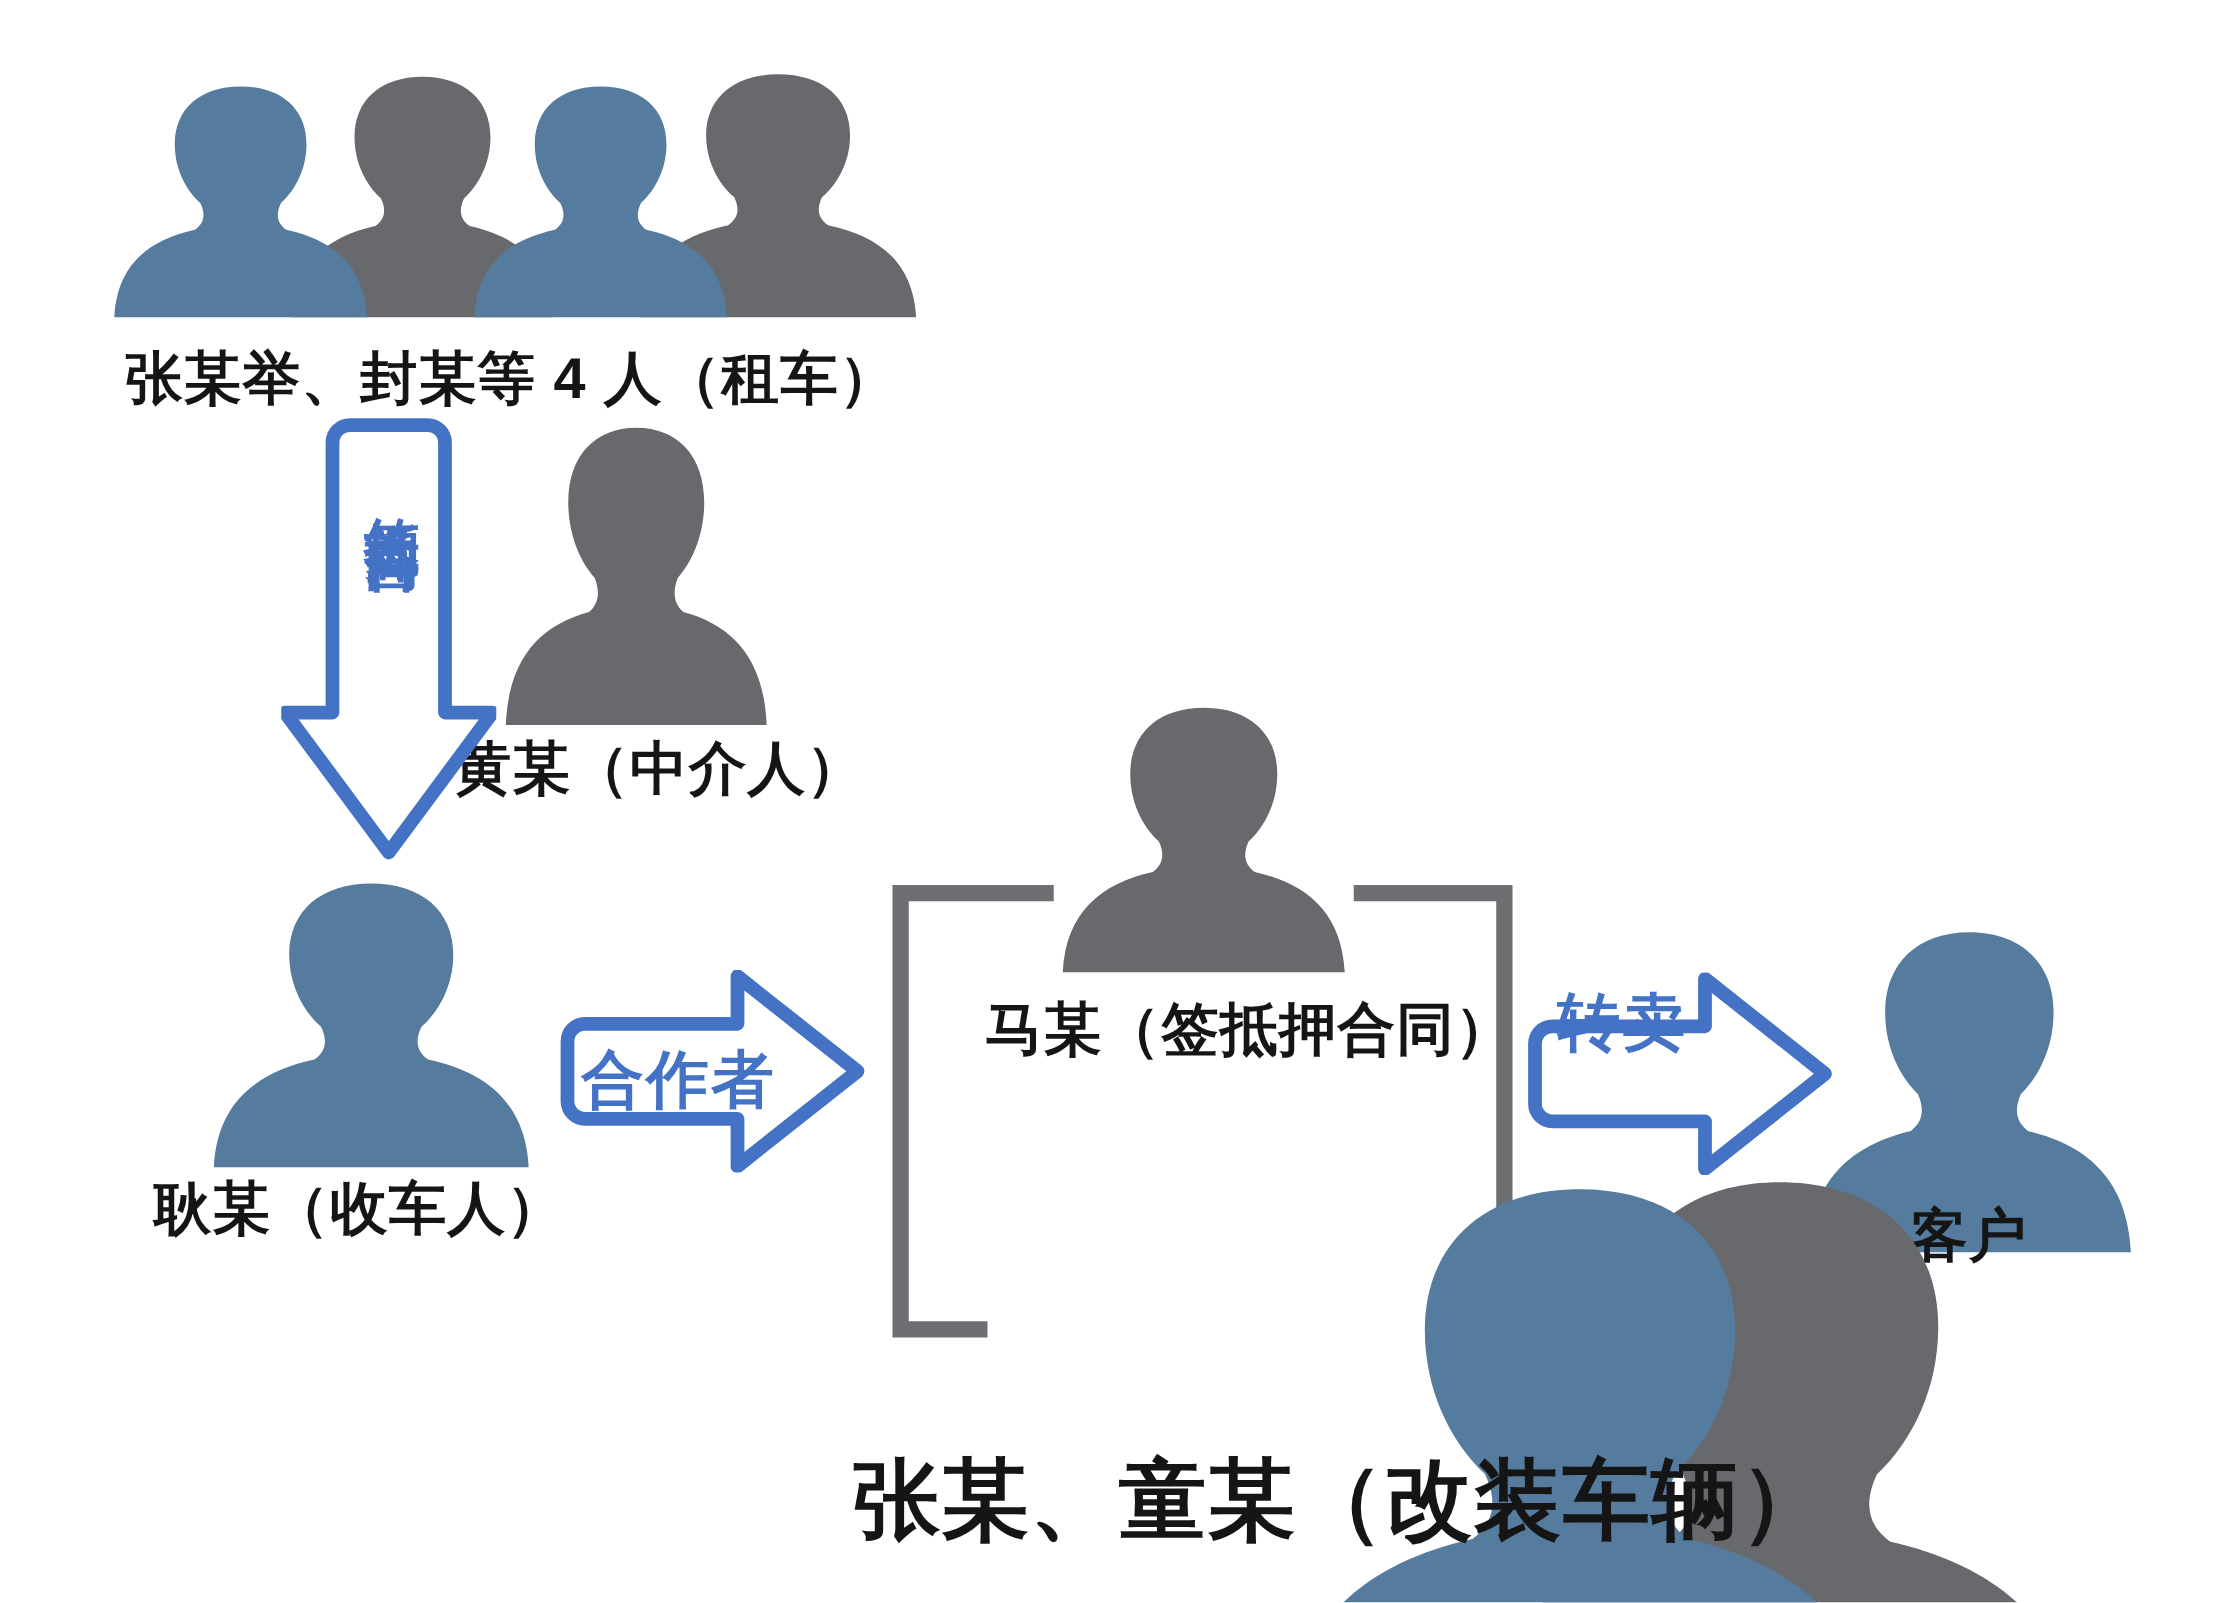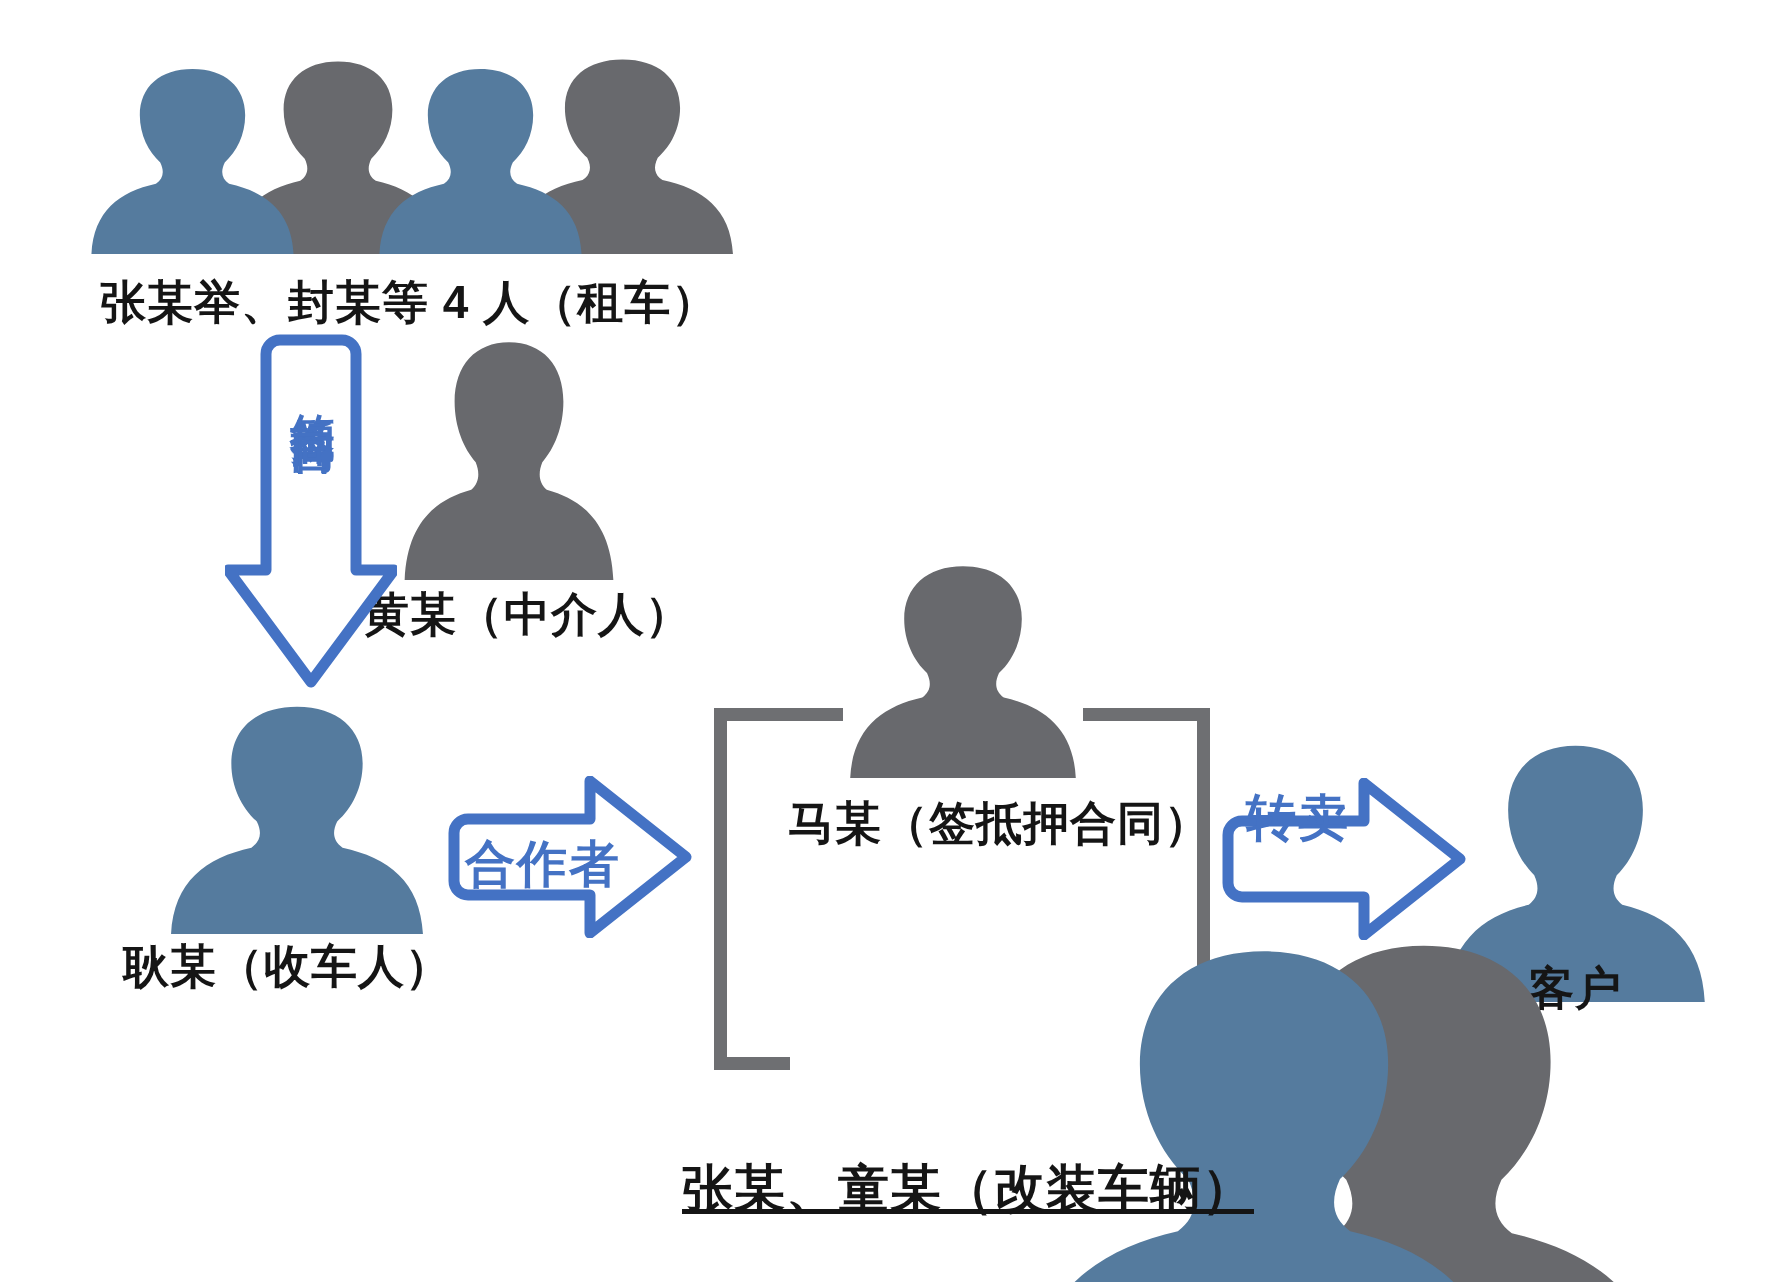--- a/index.html
+++ b/index.html
@@ -15,21 +15,21 @@
   .boxed{background:#fff;}
   .label{
     position:absolute;
     font-weight:700;
     color:#151515;
     white-space:nowrap;
     font-size:46px;
     letter-spacing:1px;
     line-height:1.15;
   }
-  .label.big{font-size:51px;text-decoration:underline;}
+  .label.big{font-size:70px;}
   .arrow-label{
     position:absolute;
     font-weight:700;
     color:var(--arrow-blue,#4472C4);
     white-space:nowrap;
     font-size:50px;
     letter-spacing:2px;
   }
   .arrow-label.vertical{
     writing-mode:vertical-rl;

